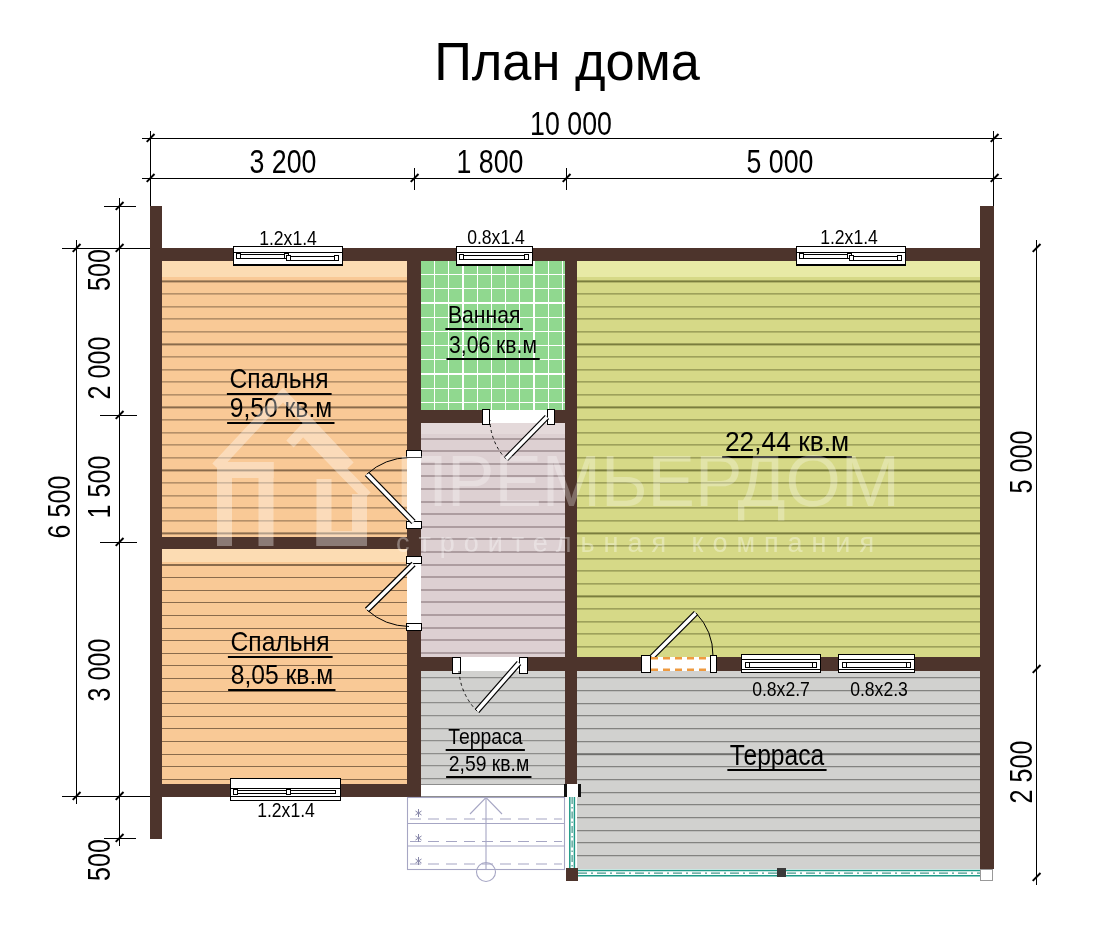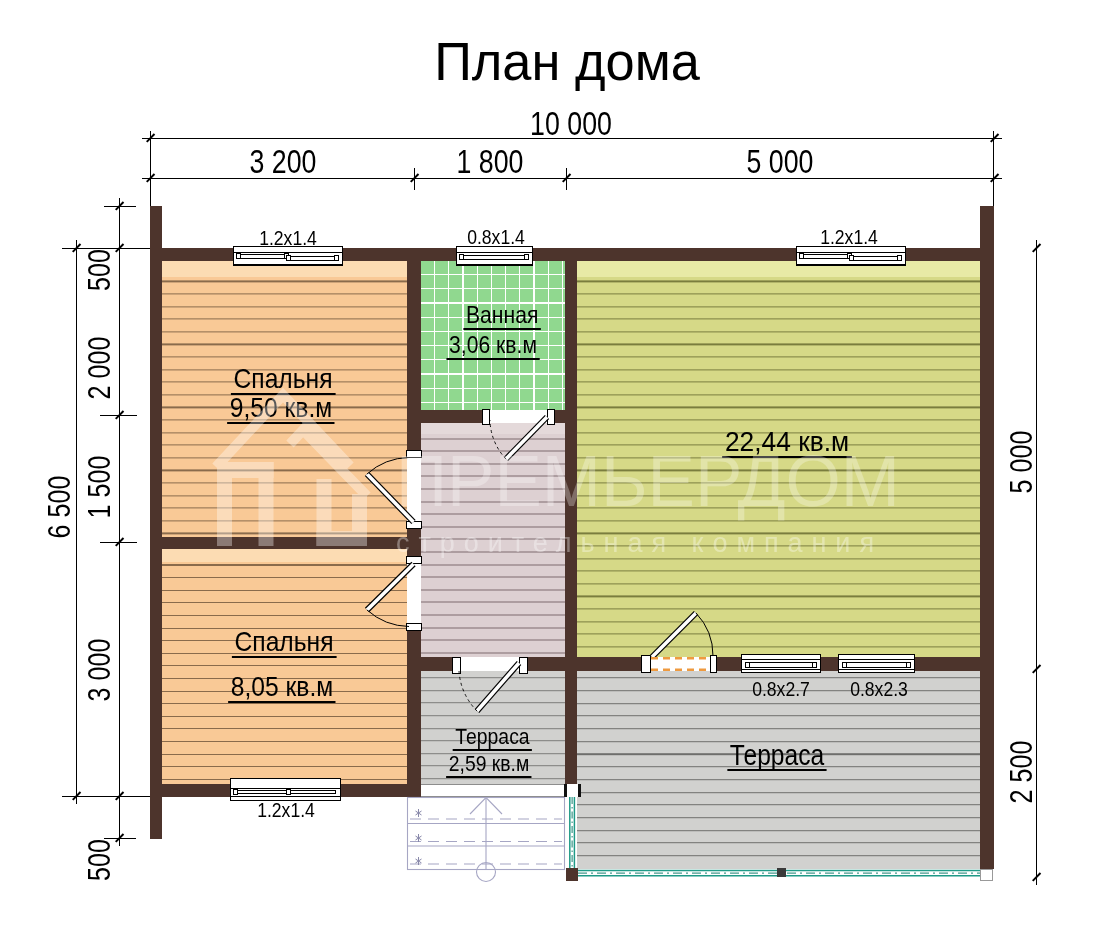--- a/index.html
+++ b/index.html
@@ -10,21 +10,21 @@
   .dimline{position:absolute;background:#000;}
   .tick{position:absolute;width:11px;height:1.7px;background:#000;transform:rotate(-45deg);}
   .ext{position:absolute;background:#000;}
   .dimtxt{position:absolute;font-size:33px;color:#000;white-space:nowrap;
           transform:translate(-50%,-50%) scaleX(0.81);}
   .vdimtxt{position:absolute;font-size:31px;color:#000;white-space:nowrap;
           transform:translate(-50%,-50%) rotate(-90deg) scaleX(0.81);}
   .winlbl{position:absolute;font-size:20px;color:#000;white-space:nowrap;
           transform:translate(-50%,-50%) scaleX(0.88);}
   .rl{position:absolute;color:#000;text-align:center;transform:translateX(-50%);}
-  .rl div{text-align:right;}
+  .rl div{text-align:left;}
   .rl span{display:inline-block;border-bottom:2px solid #000;padding:0 3px 1px 3px;
              white-space:nowrap;}
   .win{position:absolute;background:#fff;border:1px solid #000;box-sizing:border-box;}
   .wl{position:absolute;background:#000;}
   .sash{position:absolute;border:1px solid #000;background:#fff;box-sizing:border-box;}
   .hnd{position:absolute;border:1px solid #000;background:#fff;box-sizing:border-box;}
   .jamb{position:absolute;background:#fff;border:1px solid #000;box-sizing:border-box;}
 </style>
 </head>
 <body>
@@ -302,21 +302,21 @@
   <div style="margin-top:3.6px;"><span style="transform:scaleX(0.88);">3,06 кв.м</span></div>
 </div>
 
 <div class="rl" style="left:787px;top:422.7px;font-size:28px;line-height:26px;">
   <div style="margin-top:6px;"><span style="transform:scaleX(0.94);">22,44 кв.м</span></div>
 </div>
 
 
 <div class="rl" style="left:282px;top:629px;font-size:28px;line-height:26px;">
   <div><span style="transform:scaleX(0.88);">Спальня</span></div>
-  <div style="margin-top:16px;"><span style="transform:scaleX(0.88);">8,05 кв.м</span></div>
+  <div style="margin-top:4px;"><span style="transform:scaleX(0.88);">8,05 кв.м</span></div>
 </div>
 
 <div class="rl" style="left:489px;top:726.4px;font-size:22px;line-height:22px;">
   <div><span style="transform:scaleX(0.88);">Терраса</span></div>
   <div style="margin-top:1.5px;"><span style="transform:scaleX(0.88);">2,59 кв.м</span></div>
 </div>
 
 <div class="rl" style="left:777px;top:740.5px;font-size:30px;line-height:27px;">
   <div><span style="transform:scaleX(0.82);">Терраса</span></div>
 </div>

